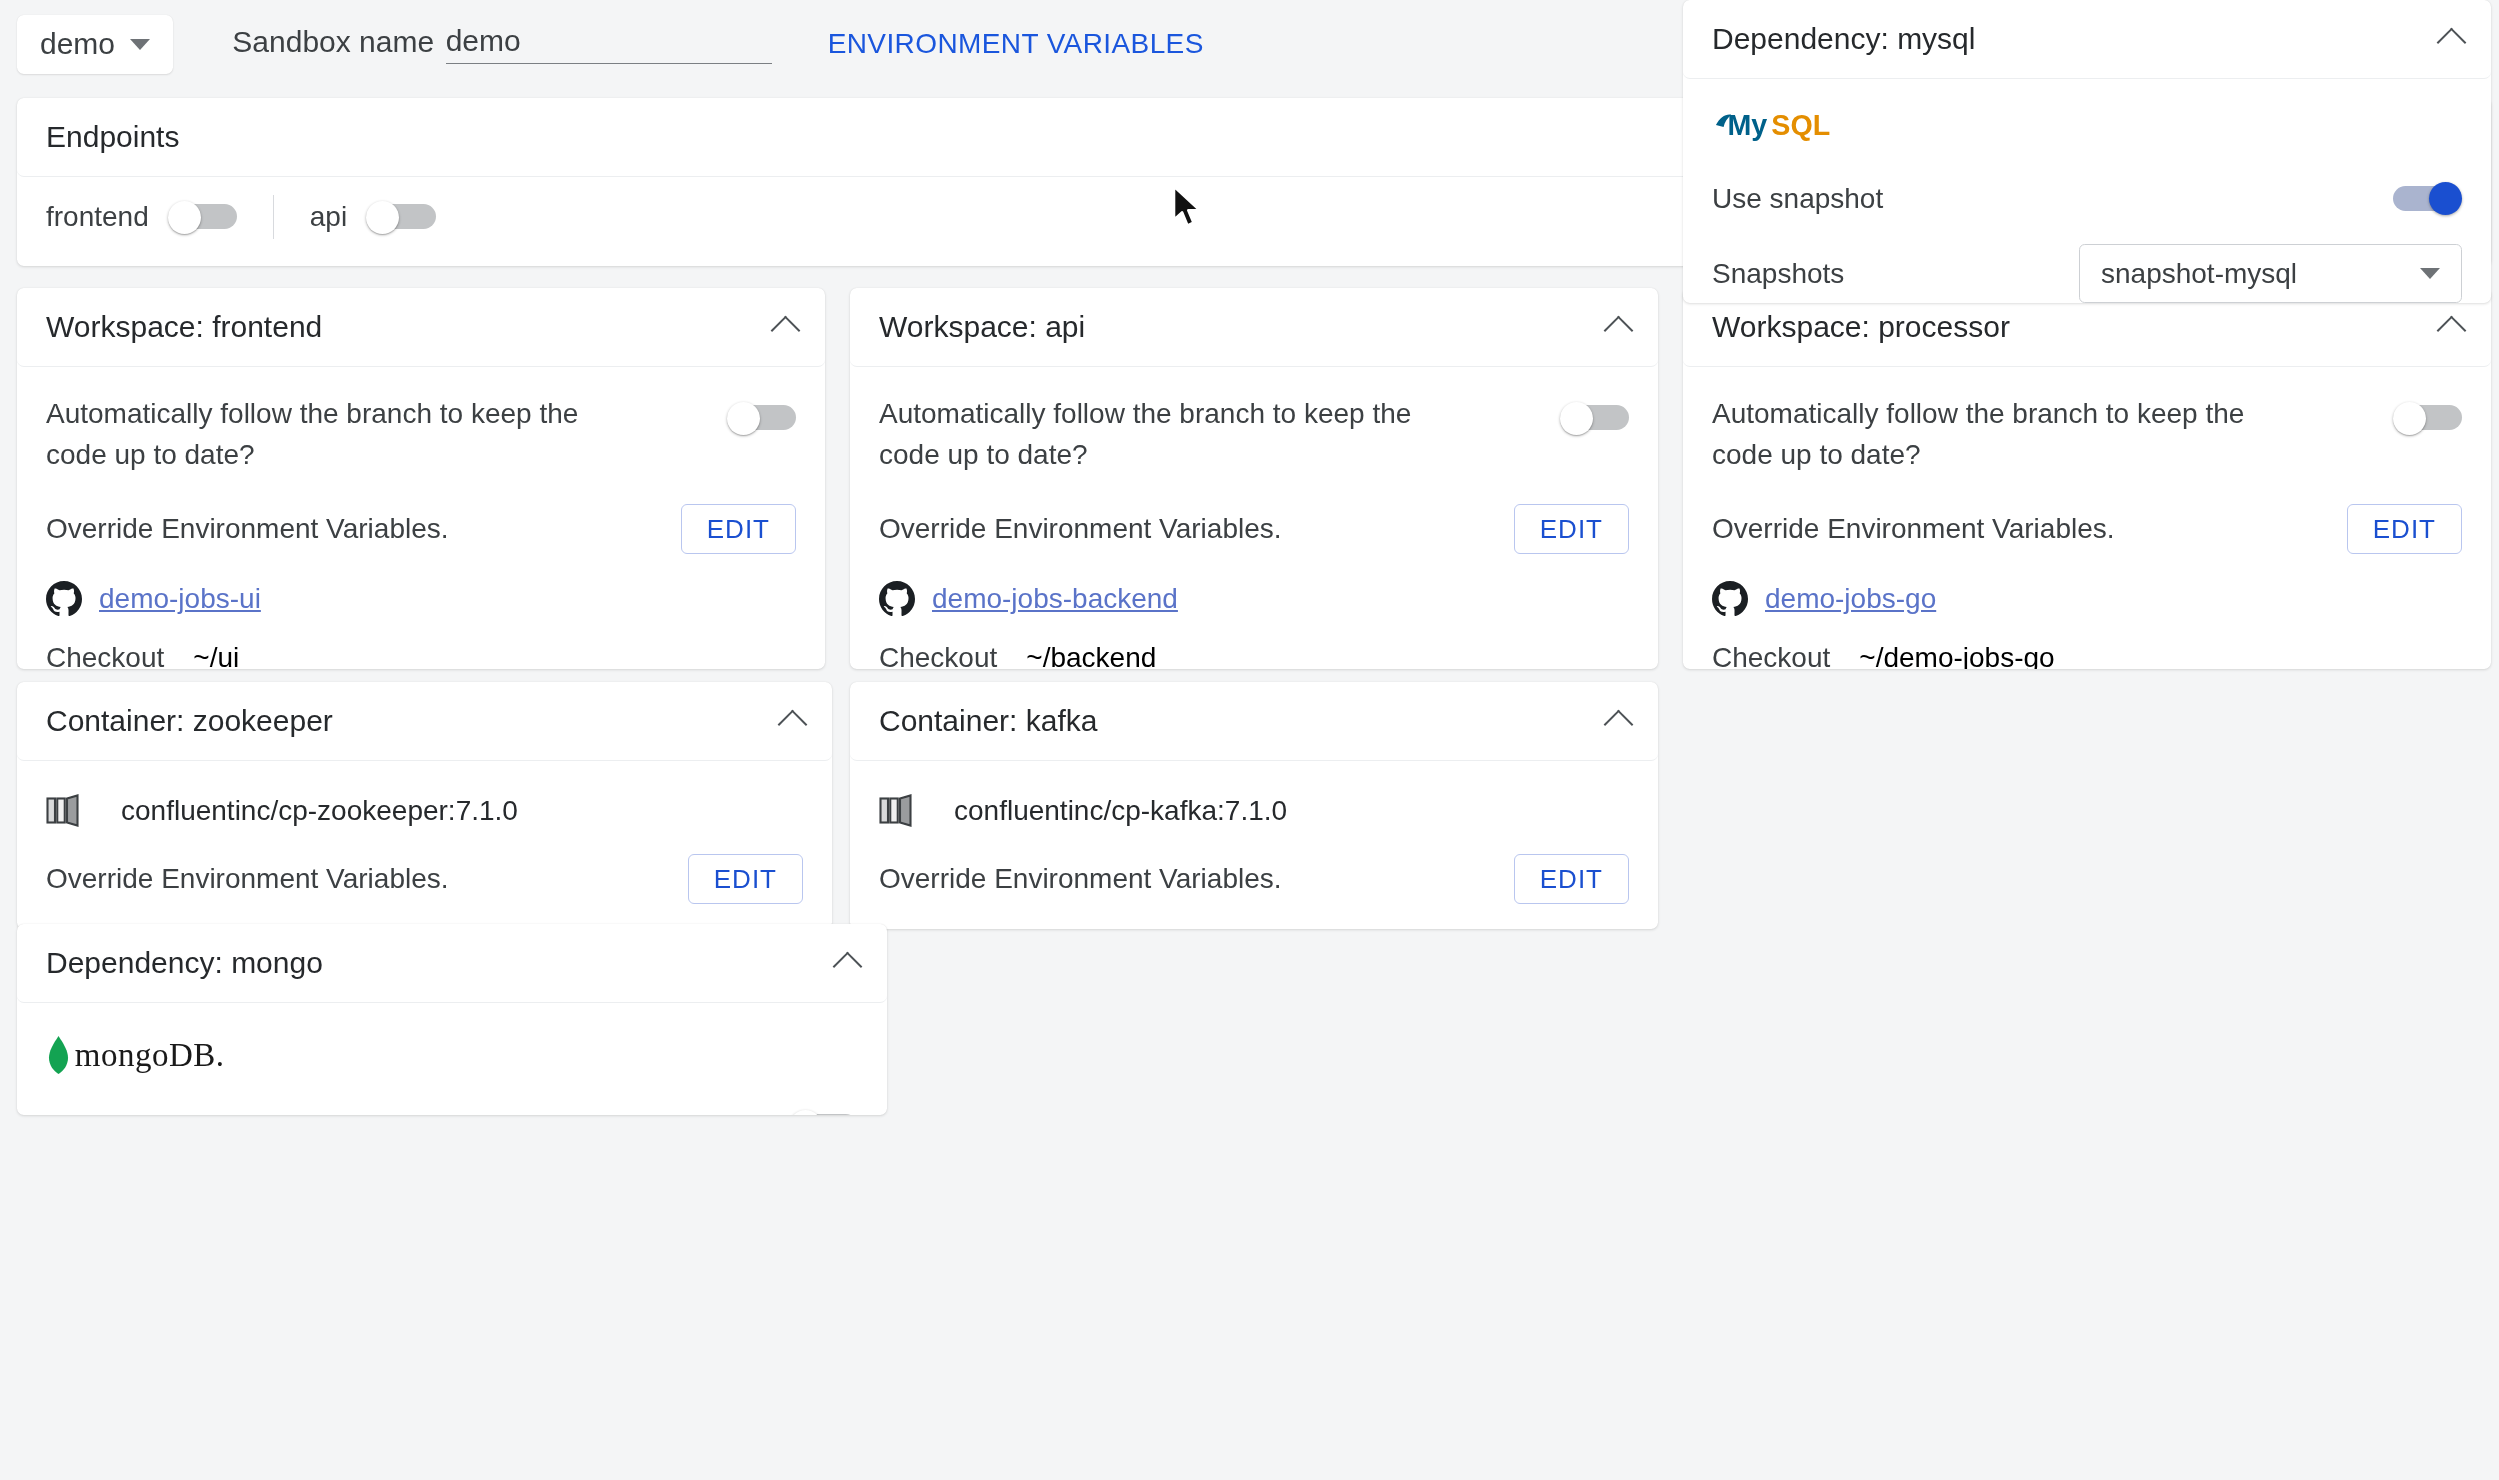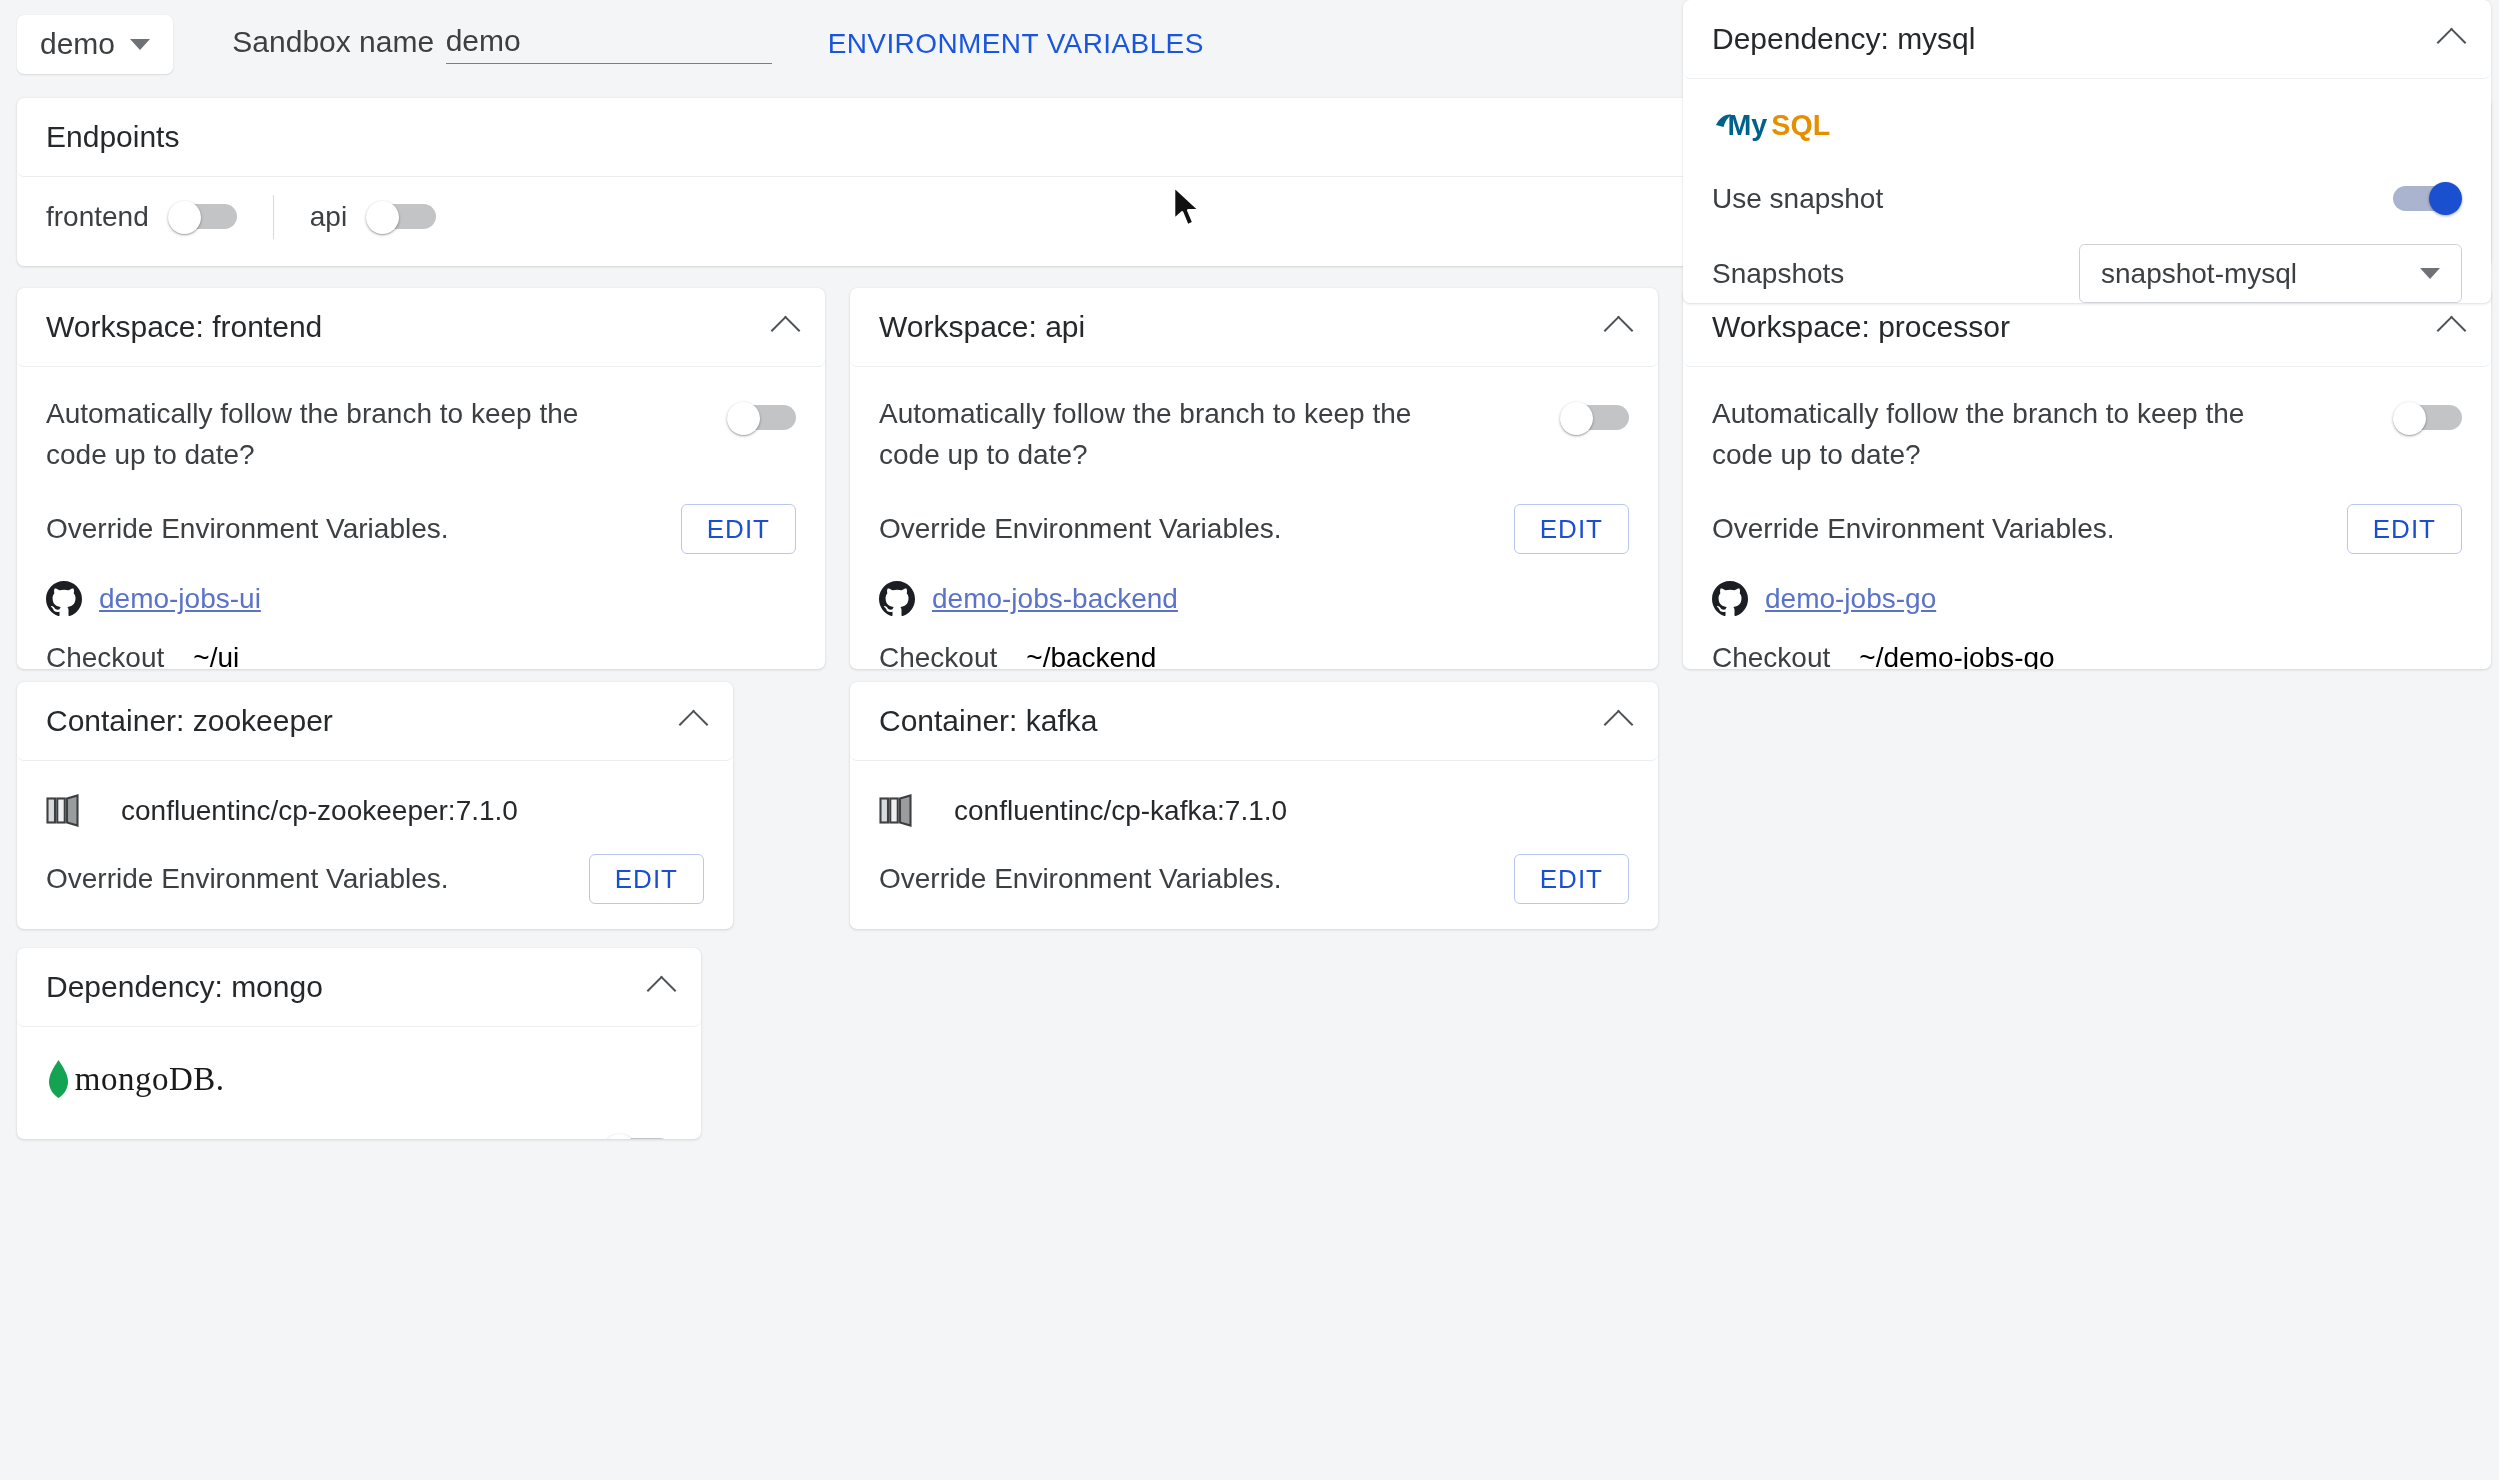--- a/index.html
+++ b/index.html
@@ -168,32 +168,32 @@
   }
 
   .checkout-row {
     display: flex; align-items: center; gap: 29px; margin-top: 25px;
   }
   .checkout-label { font-size: 28px; color: #3c4043; }
   .checkout-path { font-size: 28px; color: #000000; }
 
   
   .ct-card { top: 682px; height: 247px; }
-  #ct-zookeeper { left: 17px;   width: 716px; }
+  #ct-zookeeper { left: 17px;   width: 815px; }
   #ct-kafka     { left: 850px;  width: 808px; }
   #dep-mysql    { left: 1683px; width: 808px; height: 303px; }
 
   .image-row { display: flex; align-items: center; gap: 39px; margin-top: 33px; }
   .image-name { font-size: 28px; color: #26292c; }
   .box-icon { width: 36px; height: 33px; display: block; }
 
   .ct-override { margin-top: 27px; }
 
   
-  #dep-mongo { left: 17px; top: 948px; width: 684px; height: 191px; }
+  #dep-mongo { left: 17px; top: 924px; width: 870px; height: 191px; }
 
   .mysql-logo { margin-top: 27px; height: 42px; display: flex; align-items: center; }
   .mongo-logo { margin-top: 31px; height: 42px; display: flex; align-items: center; gap: 3.8px; }
   .mongo-word {
     font-family: "Liberation Serif", serif;
     font-size: 33px; color: #1a1a1a; letter-spacing: 0.5px;
   }
 
   .snap-row { display: flex; align-items: center; margin-top: 34px; }
   .snap-label { font-size: 28px; color: #3c4043; }

